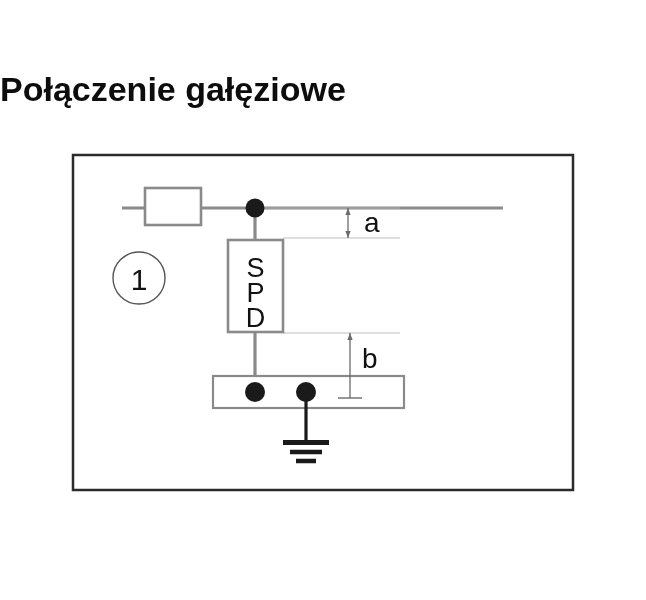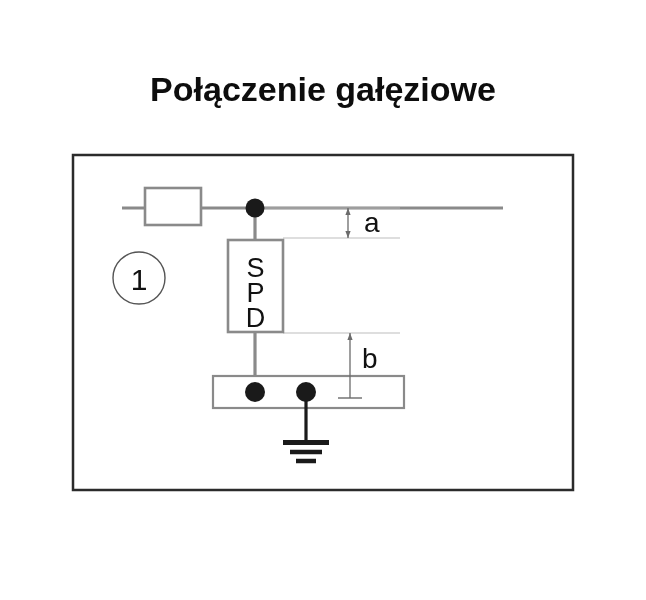--- a/index.html
+++ b/index.html
@@ -18,21 +18,21 @@
     position: absolute;
     left: 0; top: 0;
     width: 646px;
     height: 600px;
   }
   #title {
     position: absolute;
     left: 0;
     top: 70px;
     width: 646px;
-    text-align: center;
+    text-align: left;
     font-family: "Liberation Sans", sans-serif;
     font-size: 34px;
     font-weight: bold;
     color: #0d0d0d;
     letter-spacing: 0px;
     white-space: nowrap;
   }
   #figure-svg {
     position: absolute;
     left: 0;

